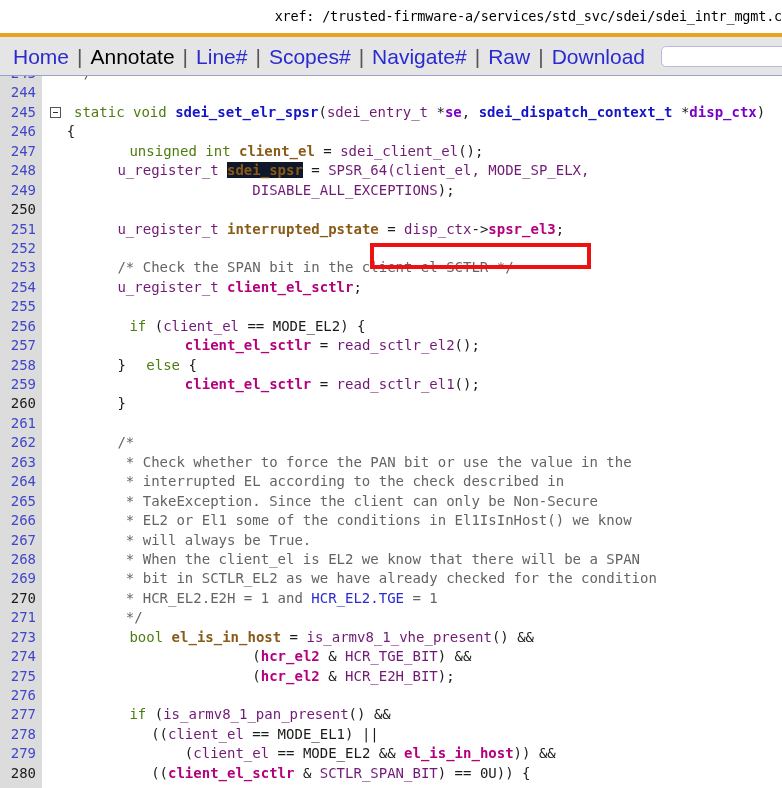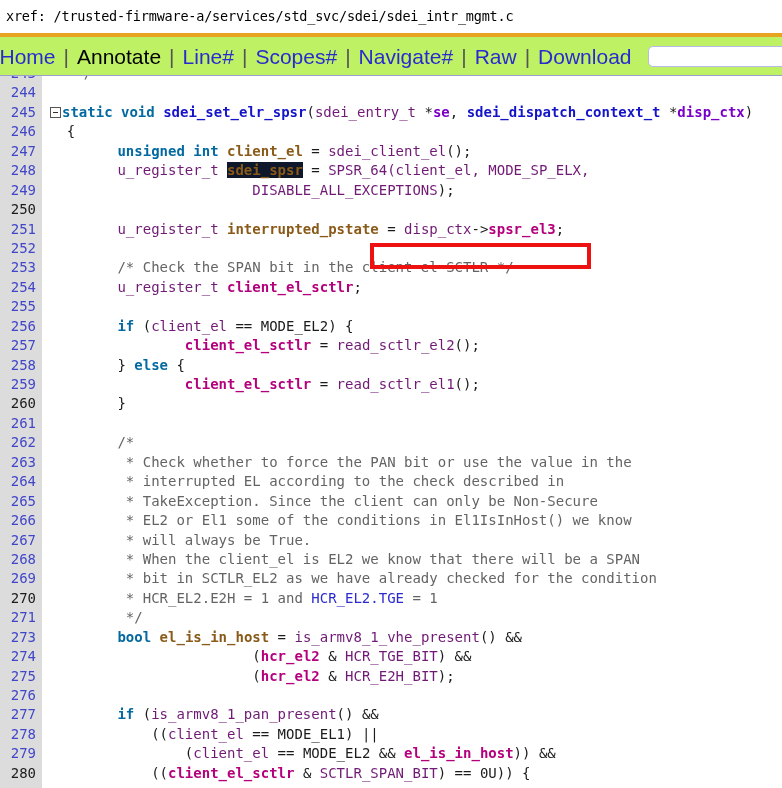--- a/index.html
+++ b/index.html
@@ -18,39 +18,39 @@
   
   #xref-bar {
     height: 33px;
     box-sizing: border-box;
     padding: 8px 0 0 6px;
     font-family: "DejaVu Sans Mono", monospace;
     font-size: 13.5px;
     color: #000000;
     white-space: nowrap;
     letter-spacing: -0.2px;
+    text-align: right;
   }
 
   #gold-rule {
     height: 4px;
     background: #e8a321;
     width: 782px;
   }
 
   
   #navbar {
     height: 39px;
     box-sizing: border-box;
     display: flex;
     align-items: center;
     padding-left: 6px;
     white-space: nowrap;
-    background: #bef264;
+    background: #e5e5e5;
     border-bottom: 1px solid #9aa0c8;
-    justify-content: center;
   }
   .nav-link {
     font-family: "Liberation Sans", sans-serif;
     font-size: 21px;
     color: #2a2ad0;
     text-decoration: none;
     padding: 0 7px;
     line-height: 1;
     cursor: pointer;
   }
@@ -121,21 +121,21 @@
     user-select: none;
   }
   .lno.tenth { color: #1b1b1b; }
   .codetext {
     display: inline-block;
     padding-left: 8px;
     color: #000000;
   }
 
   
-  .kw   { color: #0369a1; font-weight: bold; }           
+  .kw   { color: #4d7c0f; font-weight: normal; margin-left: 12px; }           
   .fn   { color: #1414c8; font-weight: bold; }           
   .typ  { color: #701a75; }                              
   .var  { color: #8a5a18; font-weight: bold; }           
   .varm { color: #b4007d; font-weight: bold; }           
   .varp { color: #7a00c8; font-weight: bold; }                              
   .plain{ color: #1b1b1b; }
   .cmt  { color: #646464; text-align: right; }                              
   .cmtlink { color: #2a2ad0; }                           
   .punc { color: #1b1b1b; }
   .hl-yellow { background: #0f172a; }

